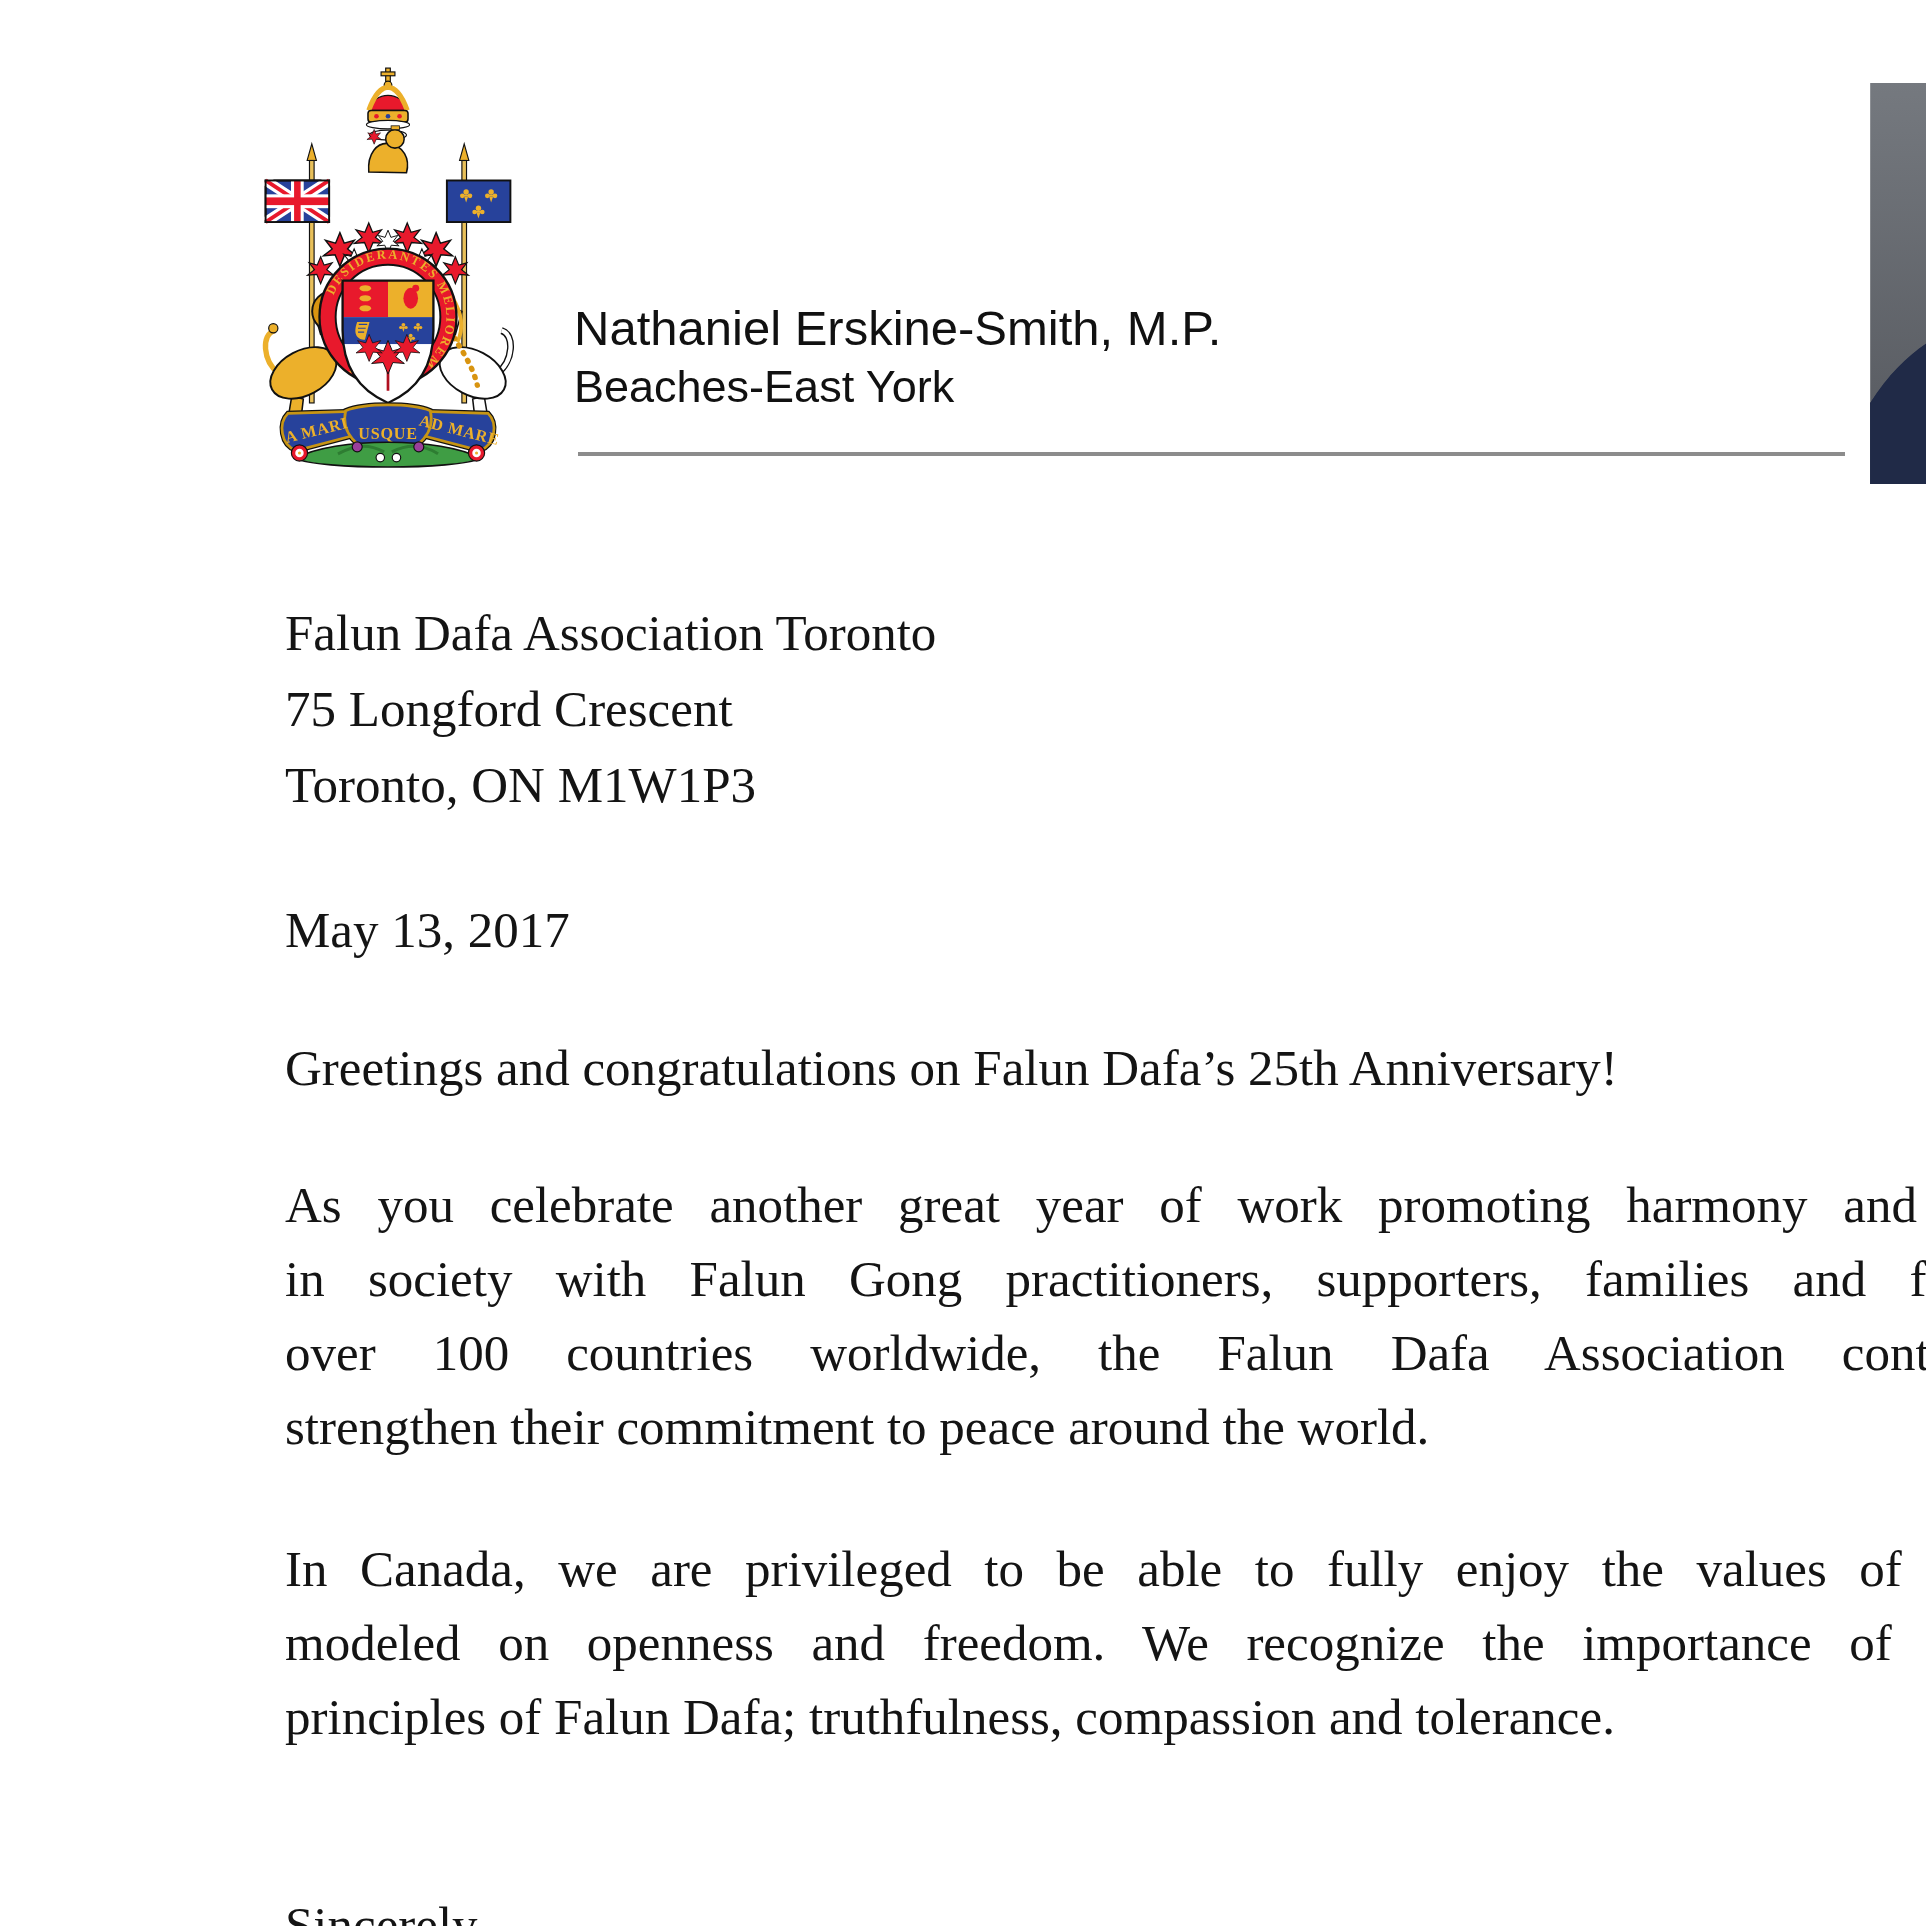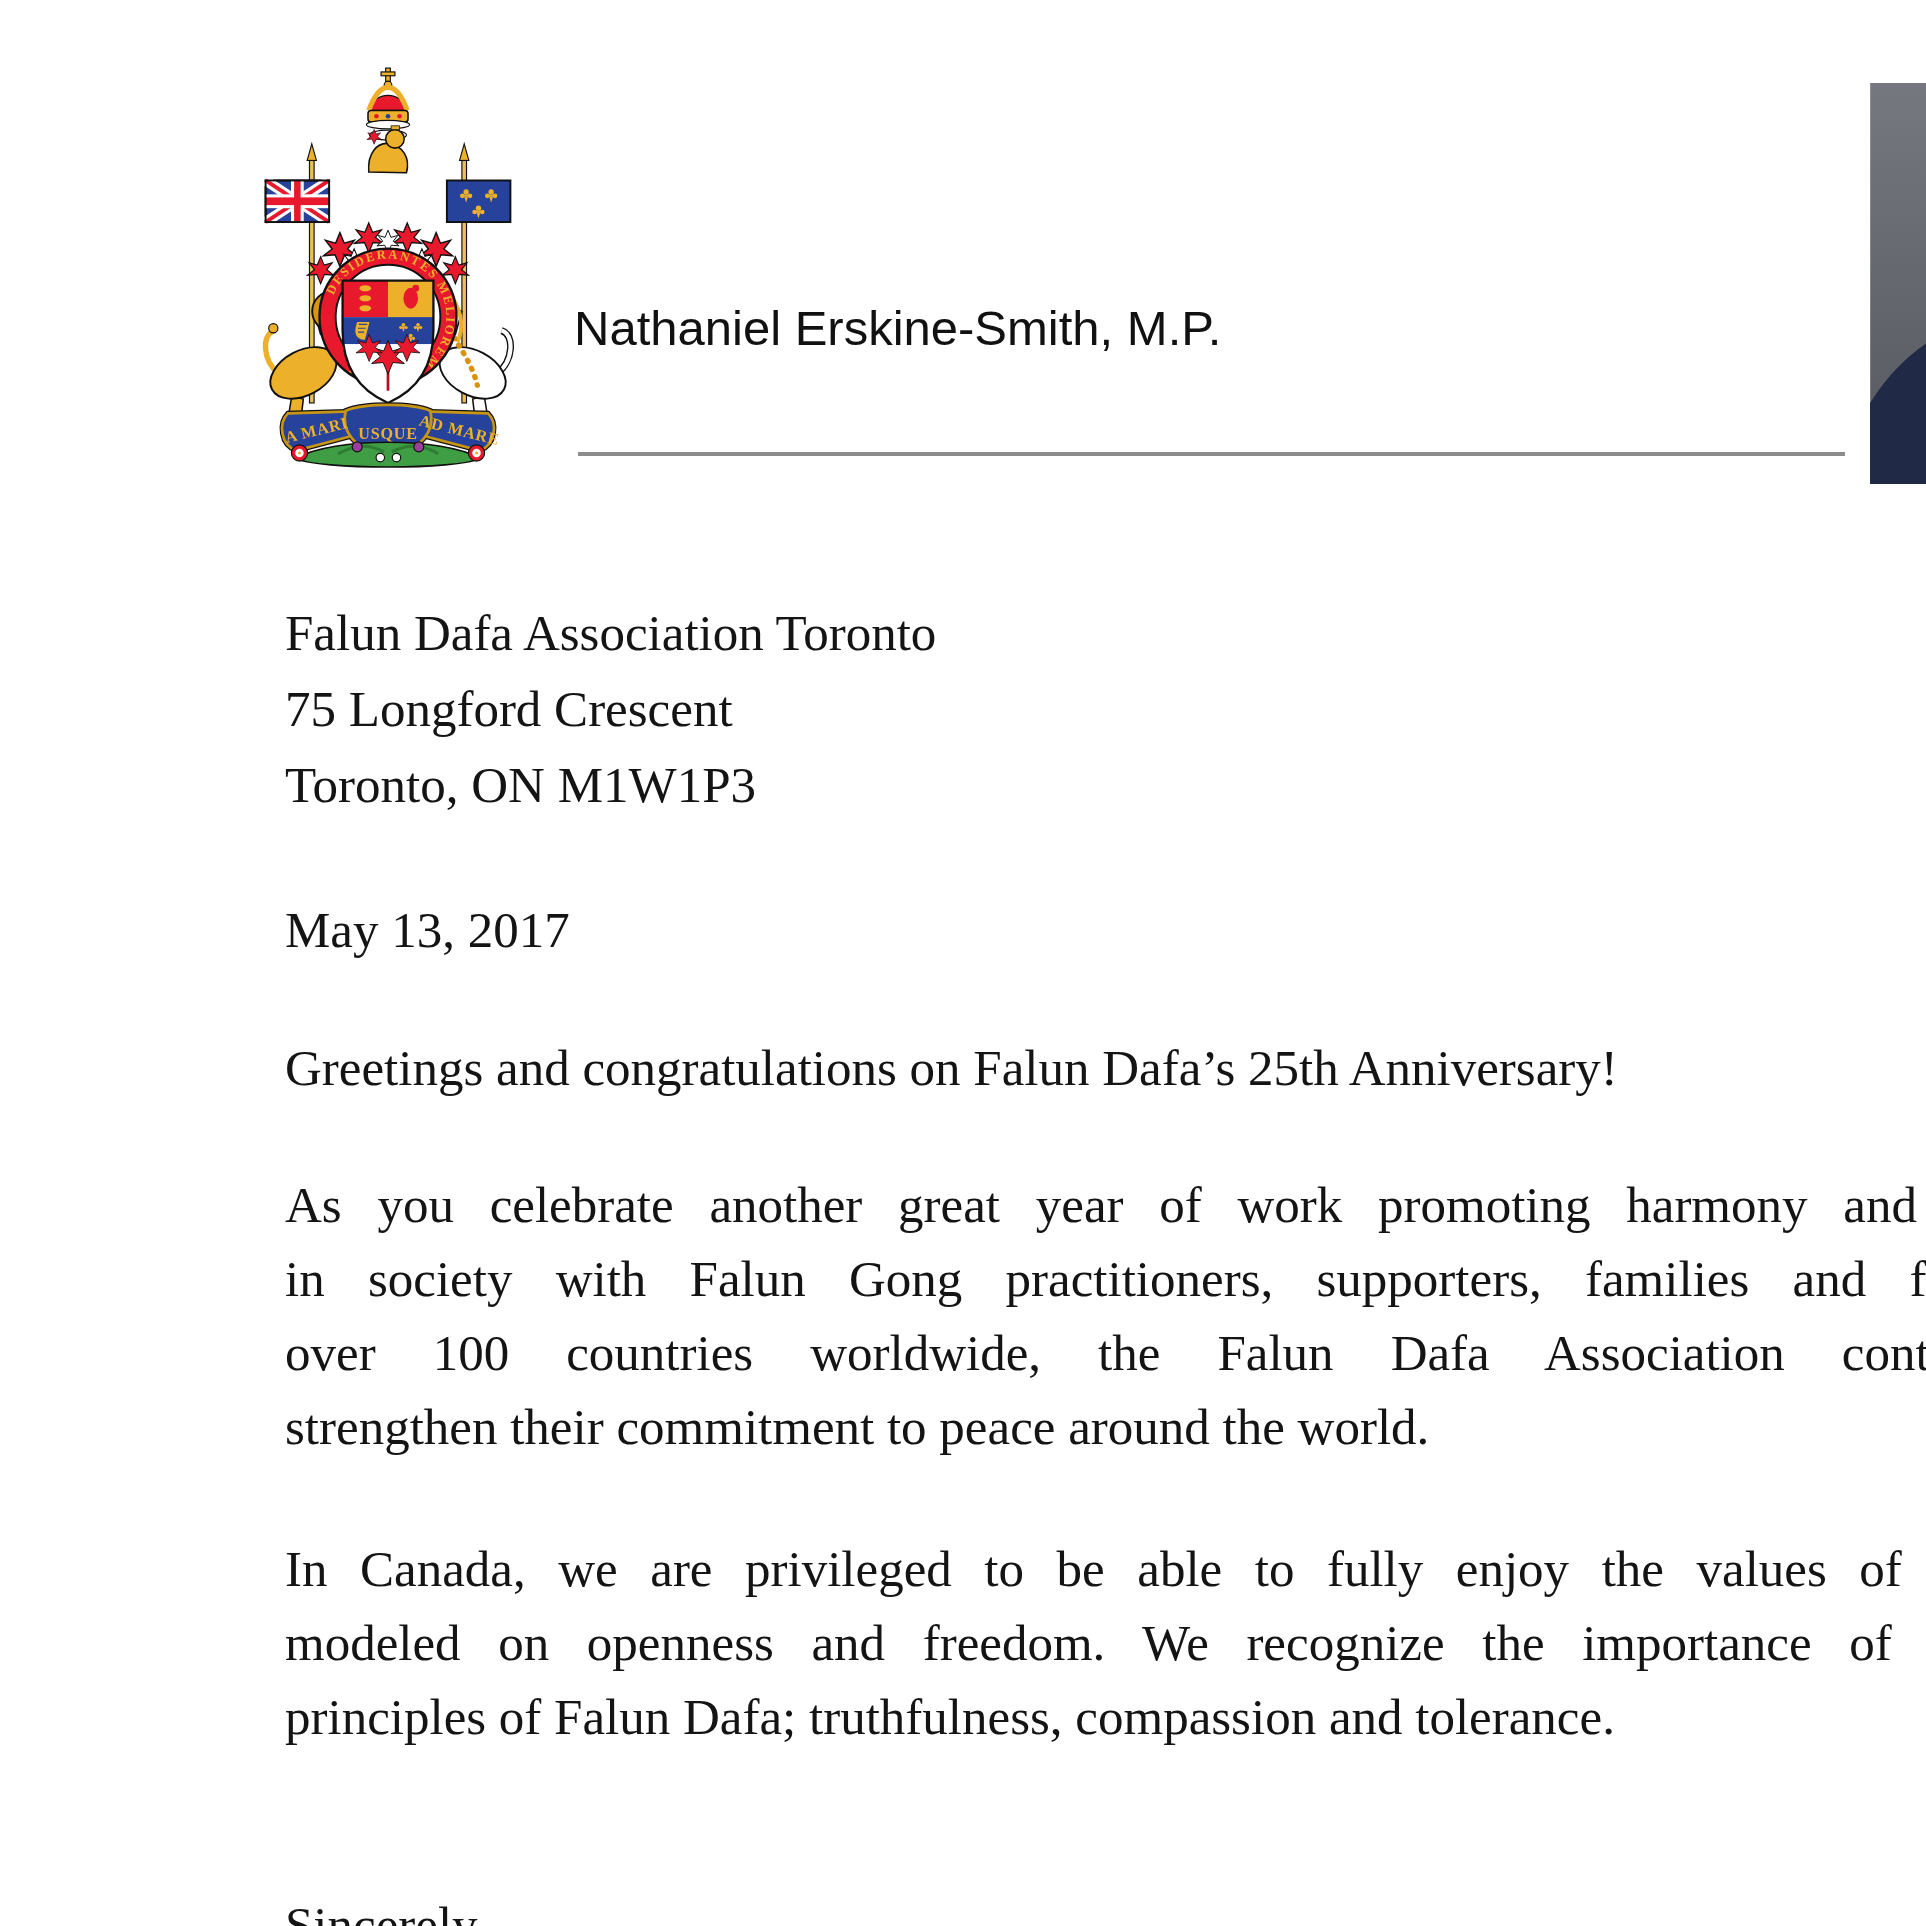--- a/index.html
+++ b/index.html
@@ -187,20 +187,21 @@
       <circle cx="610" cy="1008" r="11" fill="#fff"></circle>
         <circle cx="610" cy="1008" r="4" fill="#ecb02b"></circle>
       <circle cx="300" cy="992" r="13" fill="#9b3f9b" stroke="#111" stroke-width="3"></circle>
       <circle cx="460" cy="992" r="13" fill="#9b3f9b" stroke="#111" stroke-width="3"></circle>
       <circle cx="360" cy="1020" r="11" fill="#fff" stroke="#111" stroke-width="3"></circle>
       <circle cx="402" cy="1020" r="11" fill="#fff" stroke="#111" stroke-width="3"></circle>
     </g>
   </svg>
 
   <div class="abs hdr-name" style="left:574px; top:290px;margin-top:12px;">Nathaniel Erskine-Smith, M.P.</div>
+  <div class="abs hdr-riding" style="left:574px; top:362px;">Beaches-East York</div>
 
   <div class="abs hdr-rule" style="left:578px; top:452px; width:1267px; height:4.2px;"></div>
 
   <svg class="abs" style="left:1870px; top:83px;" width="251" height="401" viewBox="0 0 650 1040">
     <defs>
       <linearGradient id="bgGrad" x1="0" y1="0" x2="0" y2="1">
         <stop offset="0" stop-color="#75797f"></stop>
         <stop offset="1" stop-color="#54575d"></stop>
       </linearGradient>
     </defs>

